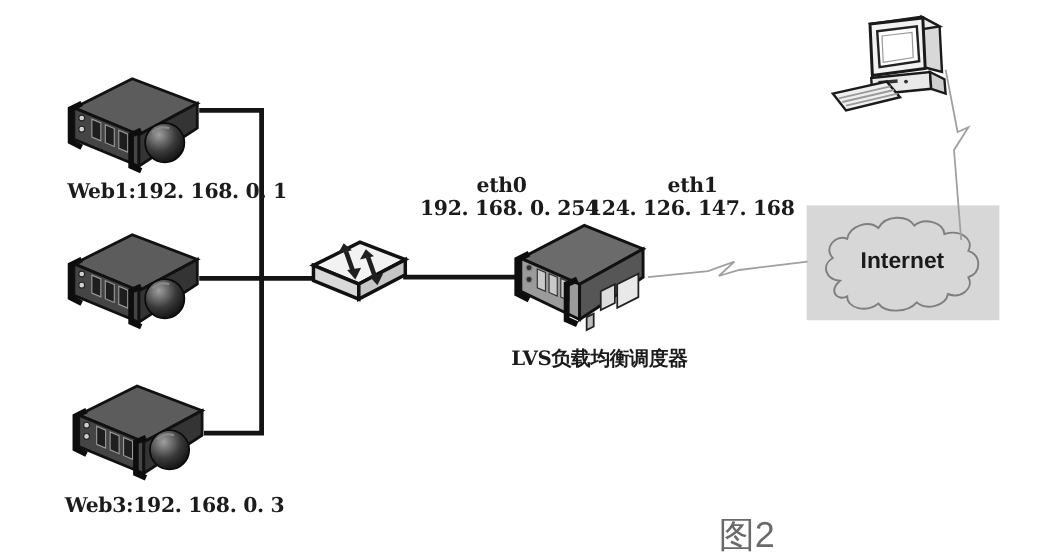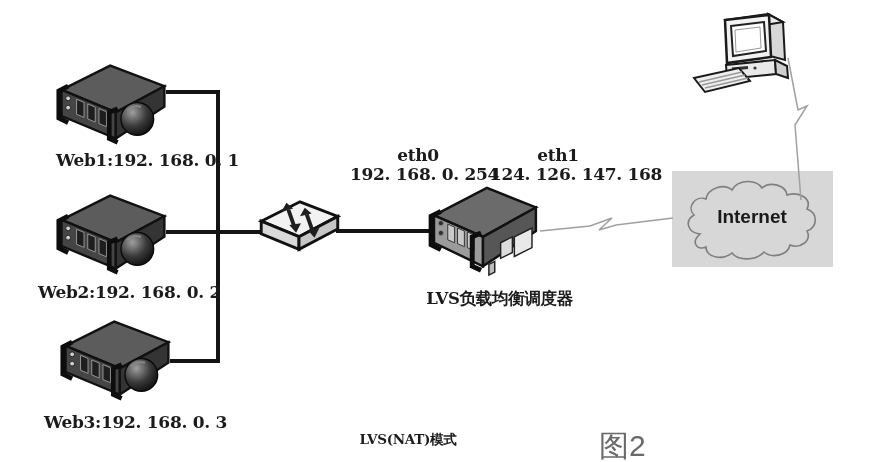--- a/index.html
+++ b/index.html
@@ -6,26 +6,26 @@
   #canvas{position:relative;width:885px;height:462px;background:#ffffff;overflow:hidden;
           font-family:"DejaVu Serif","Liberation Serif",serif;}
   .abs{position:absolute;}
   .lbl{position:absolute;font-family:"DejaVu Serif","Liberation Serif",serif;font-weight:bold;
        color:#1b1b1b;font-size:17px;white-space:nowrap;letter-spacing:-0.3px;z-index:4;}
   #cloud-box{left:672px;top:171px;z-index:1;}
   #lines{left:0;top:0;z-index:2;}
   .icon{z-index:3;}
   #eth0-name{left:378px;top:145px;width:80px;text-align:center;}
   #eth0-ip{left:350px;top:164px;width:140px;text-align:center;}
-  #eth1-name{left:518px;top:145px;width:80px;text-align:center;}
+  #eth1-name{left:518px;top:145px;width:80px;text-align:right;}
   #eth1-ip{left:490px;top:164px;width:150px;}
   #lvs-caption{left:398px;top:288px;width:175px;text-align:right;font-size:16.5px;}
   #web1-label{left:40px;top:150px;margin-left:16px;}
   #web2-label{left:38px;top:282px;}
-  #web3-label{left:44px;top:412px;}
+  #web3-label{left:54px;top:412px;}
   #user-label{left:701px;top:102px;color:#383838;}
   #mode-caption{left:353px;top:431px;width:110px;text-align:center;font-size:13.5px;}
   #figure-caption{left:599px;top:426px;font-size:30px;color:#6a6a6a;font-weight:normal;
                   font-family:"Liberation Sans","DejaVu Sans",sans-serif;letter-spacing:0;}
   #cloud-label-text{font-family:"Liberation Sans","DejaVu Sans",sans-serif;font-weight:bold;}
 </style>
 </head>
 <body>
 
 <div id="canvas">
@@ -121,37 +121,35 @@
       <use href="#sym-server"></use>
     </svg>
   <svg class="abs icon" style="left:52px;top:190px" width="122" height="86" viewBox="0 0 130 92">
       <use href="#sym-server"></use>
     </svg>
   <svg class="abs icon" style="left:56px;top:316px" width="122" height="86" viewBox="0 0 130 92">
       <use href="#sym-server"></use>
     </svg>
 
   <div id="web1-label" class="lbl">Web1:192. 168. 0. 1</div>
-  <div id="web2-label" class="lbl">Web2:192. 168. 0. 2</div>
   <div id="web3-label" class="lbl">Web3:192. 168. 0. 3</div>
 
   <svg class="abs icon" style="left:256px;top:196px" width="86" height="62" viewBox="0 0 88 64">
       <use href="#sym-switch"></use>
     </svg>
 
   <svg class="abs icon" style="left:424px;top:182px" width="118" height="96" viewBox="0 0 120 98">
       <use href="#sym-lvs"></use>
     </svg>
 
   <div id="eth0-name" class="lbl">eth0</div>
   <div id="eth0-ip" class="lbl">192. 168. 0. 254</div>
   <div id="eth1-name" class="lbl">eth1</div>
   <div id="eth1-ip" class="lbl">124. 126. 147. 168</div>
   <div id="lvs-caption" class="lbl">LVS负载均衡调度器</div>
 
   <svg class="abs icon" style="left:692px;top:8px" width="106" height="96" viewBox="0 0 106 96">
       <use href="#sym-pc"></use>
     </svg>
 
-  <div id="mode-caption" class="lbl">LVS(NAT)模式</div>
   <div id="figure-caption" class="lbl">图2</div>
 
 </div>
 
 </body></html>

